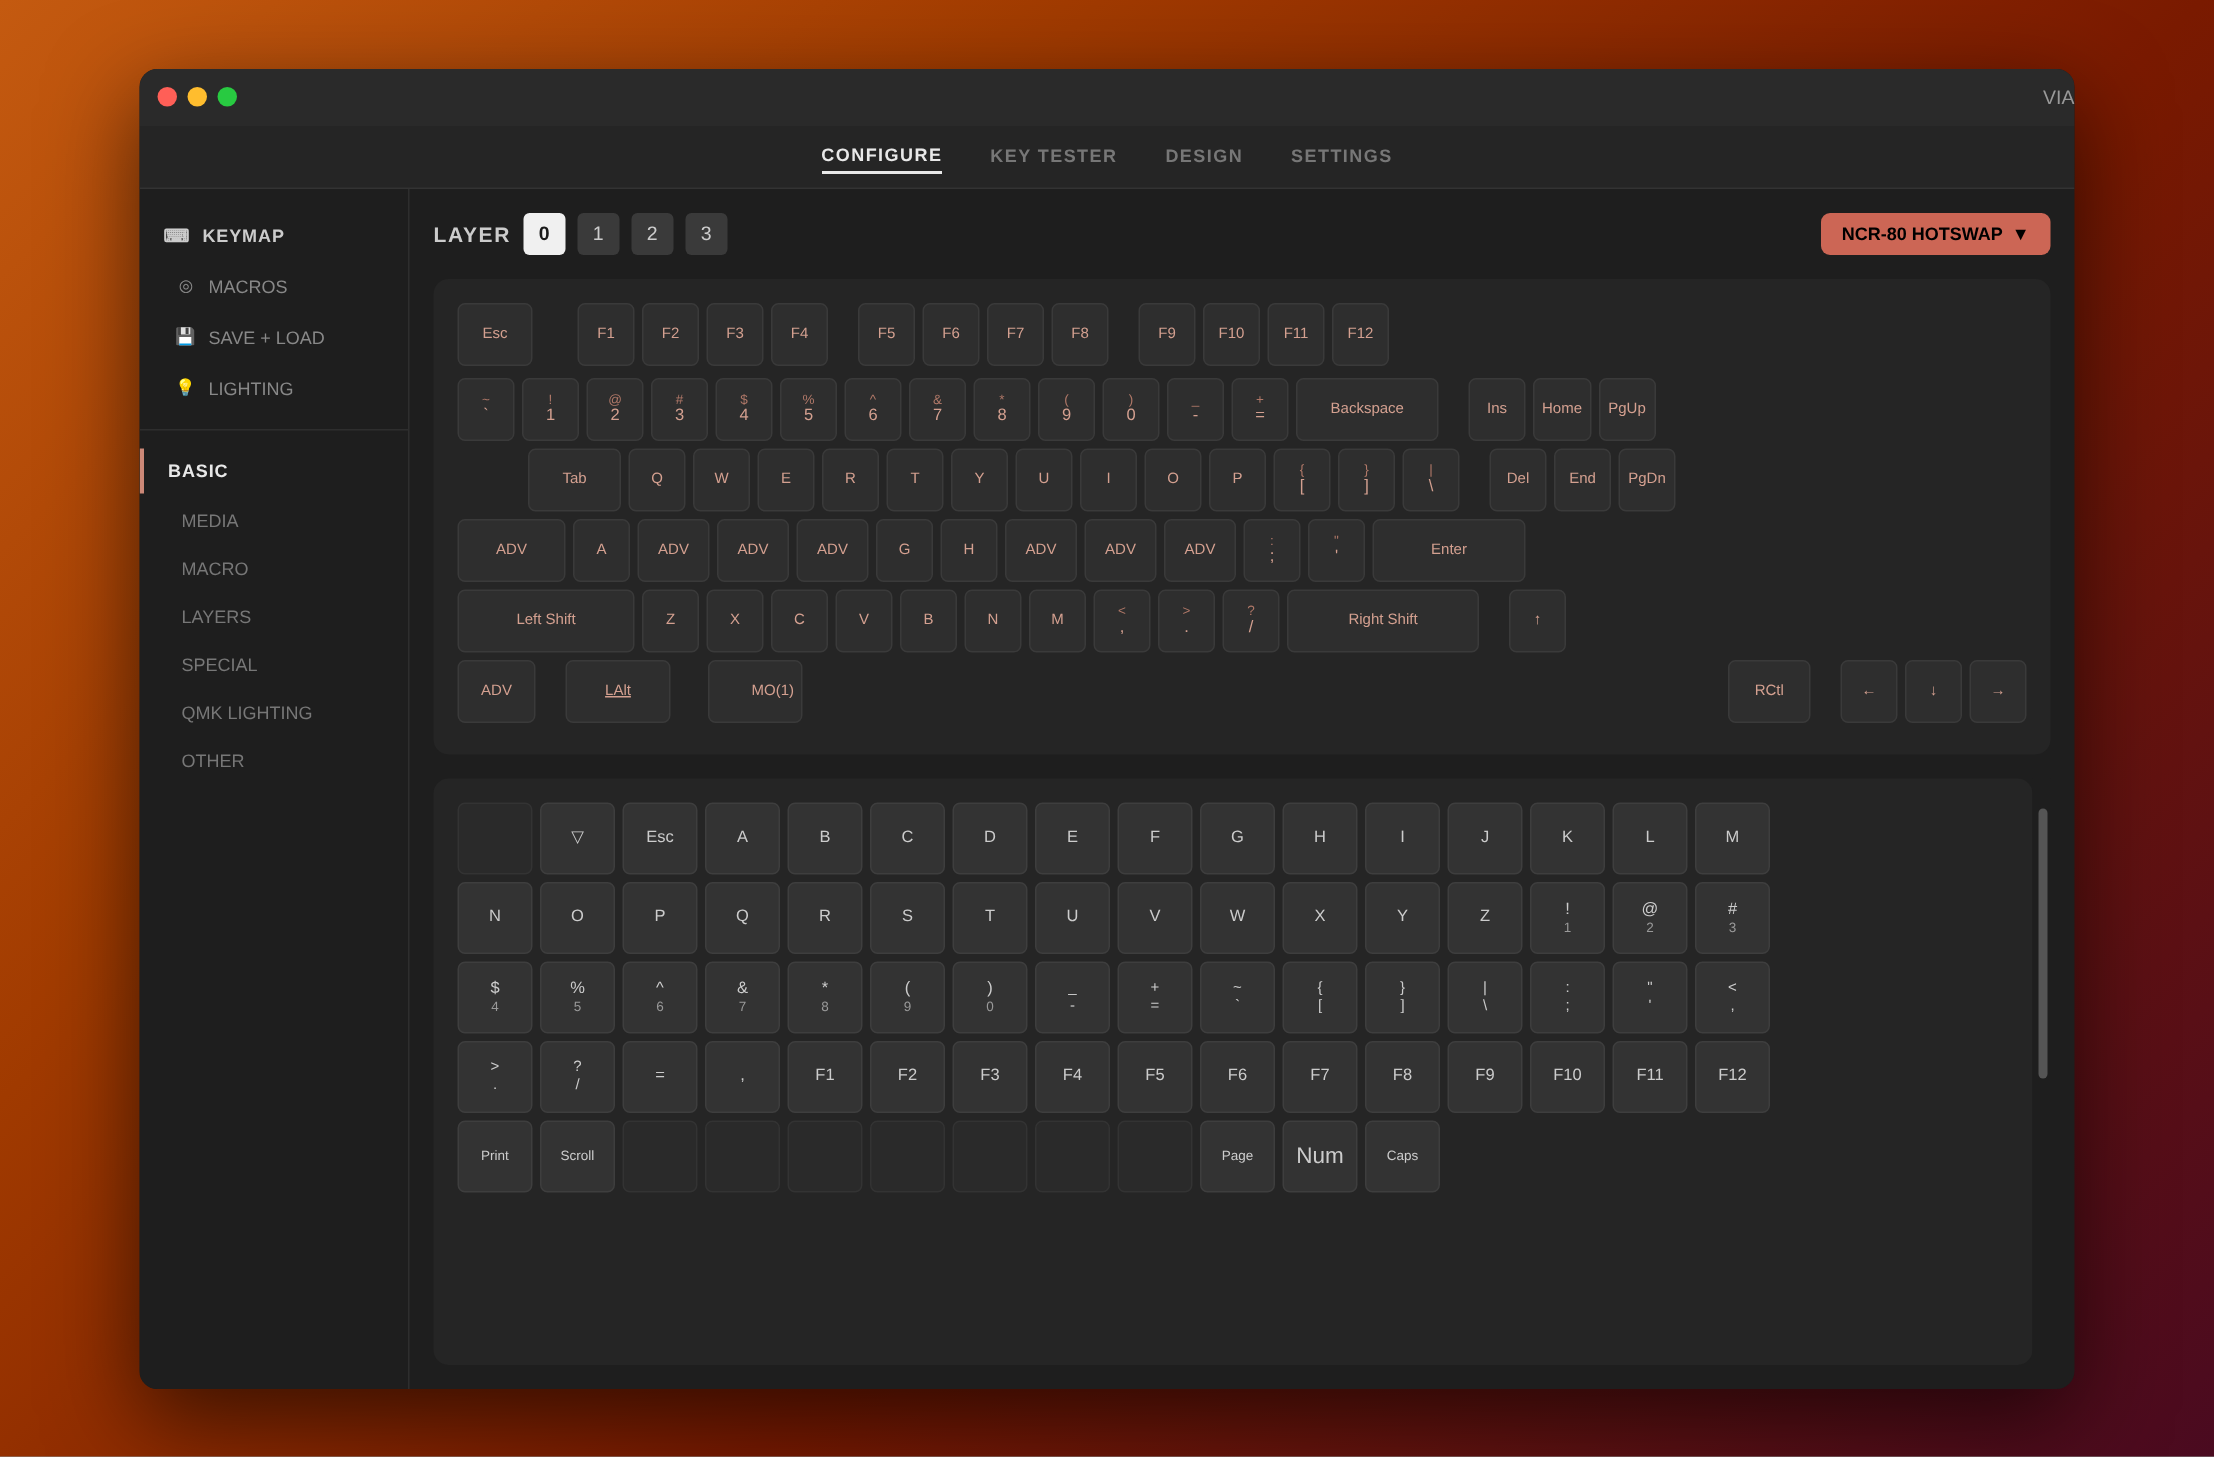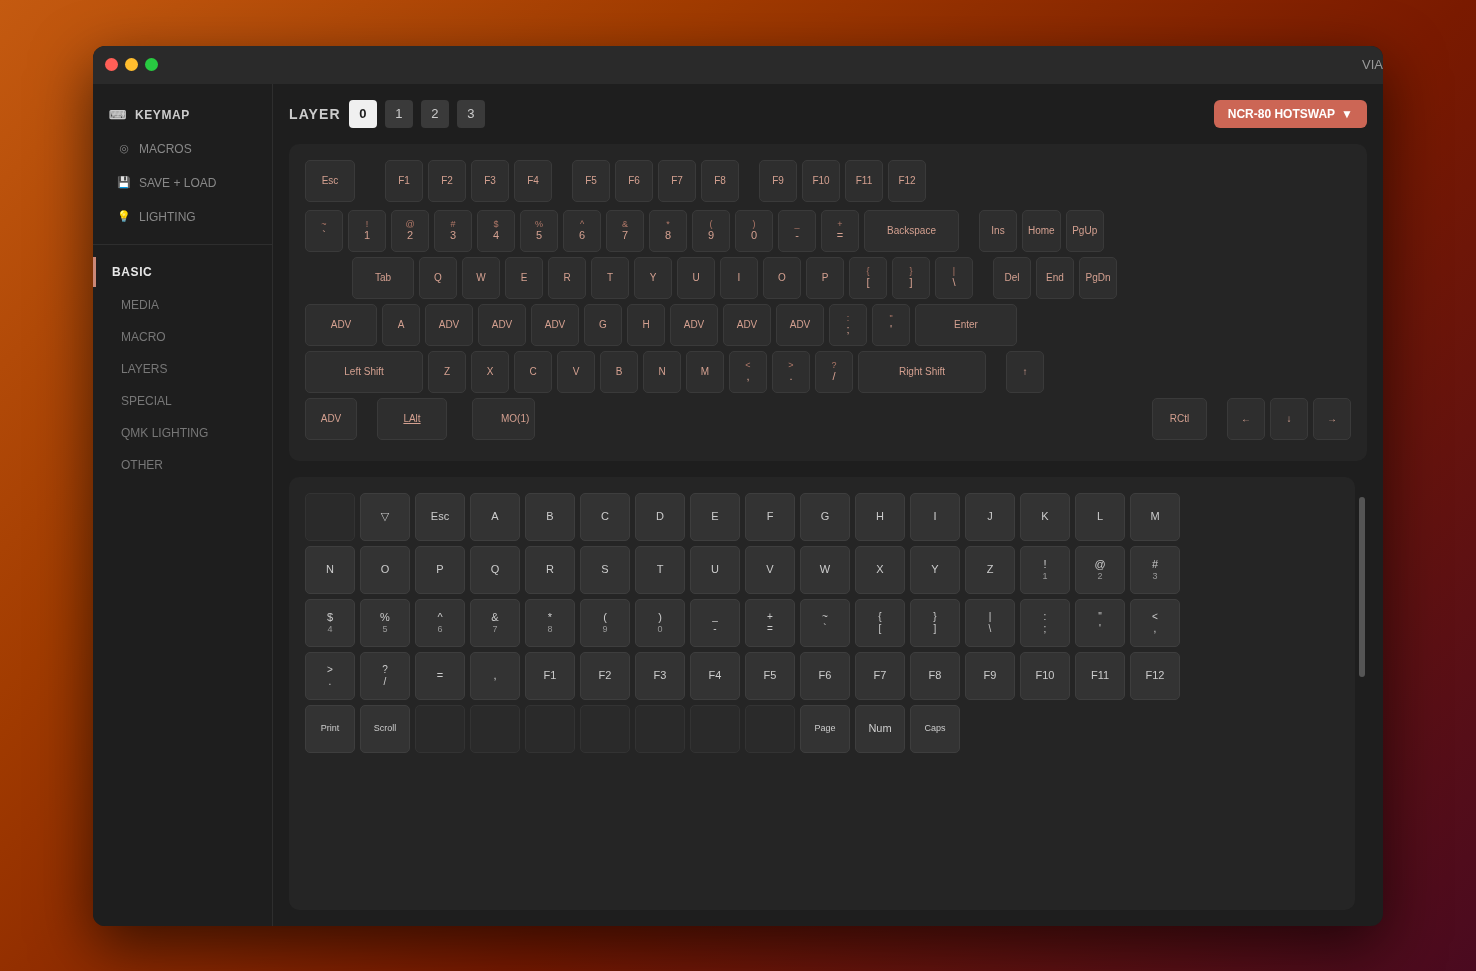--- a/index.html
+++ b/index.html
@@ -168,21 +168,21 @@
       align-items: center;
       justify-content: center;
     }
     .layer-btn.active {
       background: #f0f0f0;
       color: #1a1a1a;
       font-weight: 700;
     }
     .keyboard-selector {
       background: #cc6655;
-      color: #ffffff;
+      color: #000000;
       border: none;
       border-radius: 6px;
       padding: 7px 14px;
       font-size: 12px;
       font-weight: 600;
       cursor: pointer;
       display: flex;
       align-items: center;
       gap: 6px;
     }
@@ -286,20 +286,26 @@
 
   <div class="titlebar">
     <div class="traffic-lights">
       <div class="traffic-light tl-red"></div>
       <div class="traffic-light tl-yellow"></div>
       <div class="traffic-light tl-green"></div>
     </div>
     <span class="titlebar-title">VIA</span>
   </div>
 
+  <div class="nav-bar">
+    <span class="nav-item active">CONFIGURE</span>
+    <span class="nav-item">KEY TESTER</span>
+    <span class="nav-item">DESIGN</span>
+    <span class="nav-item">SETTINGS</span>
+  </div>
 
   <div class="main-content">
 
     <div class="sidebar">
       <div class="sidebar-section-header">
         <span>⌨</span>
         <span>KEYMAP</span>
       </div>
       <div class="sidebar-item">
         <span class="sidebar-icon">◎</span>
@@ -631,21 +637,21 @@
             <div class="picker-key" style="font-size:9px">Print</div>
             <div class="picker-key" style="font-size:9px">Scroll</div>
             <div class="picker-key empty"></div>
             <div class="picker-key empty"></div>
             <div class="picker-key empty"></div>
             <div class="picker-key empty"></div>
             <div class="picker-key empty"></div>
             <div class="picker-key empty"></div>
             <div class="picker-key empty"></div>
             <div class="picker-key" style="font-size:9px">Page</div>
-            <div class="picker-key" style="font-size:11px">Num</div>
+            <div class="picker-key" style="font-size:15px">Num</div>
             <div class="picker-key" style="font-size:9px">Caps</div>
           </div>
         </div>
 
         <div class="scrollbar-area">
           <div class="scrollbar-thumb"></div>
         </div>
       </div>
     </div>
   </div>

